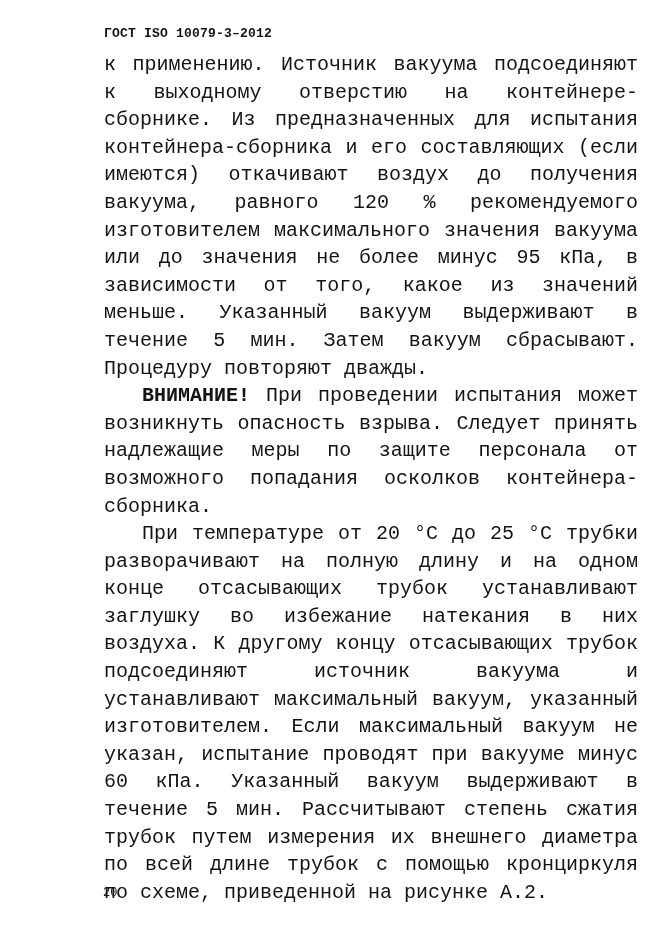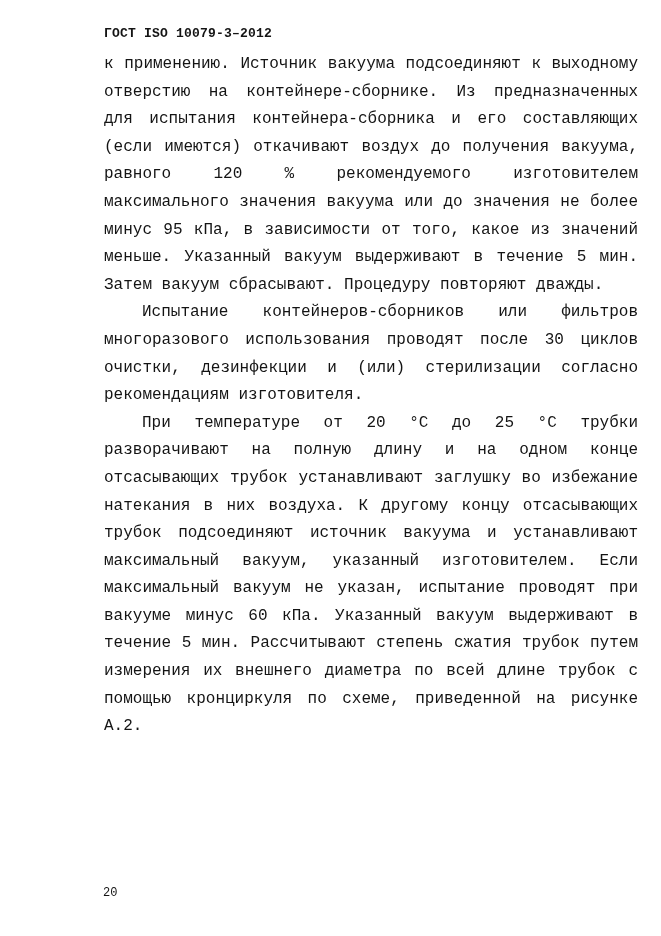--- a/index.html
+++ b/index.html
@@ -21,21 +21,21 @@
   }
   .doc-header {
     font-size: 13px;
     font-weight: bold;
     line-height: 15px;
     margin: 0 0 10px 0;
     letter-spacing: 0.2px;
   }
   .body-text p {
     margin: 0;
-    font-size: 16px;
+    font-size: 20px;
     line-height: 27.6px;
     text-align: justify;
     hyphens: none;
   }
   .body-text p.indent {
     text-indent: 38px;
   }
   .warning-label {
     font-weight: bold;
   }
@@ -59,22 +59,22 @@
 <body>
 
 <div class="page">
 
   <div class="doc-header">ГОСТ ISO 10079-3–2012</div>
 
   <div class="body-text">
 
     <p>к применению. Источник вакуума подсоединяют к выходному отверстию на контейнере-сборнике. Из предназначенных для испытания контейнера-сборника и его составляющих (если имеются) откачивают воздух до получения вакуума, равного 120 % рекомендуемого изготовителем максимального значения вакуума или до значения не более минус 95 кПа, в зависимости от того, какое из значений меньше. Указанный вакуум выдерживают в течение 5 мин. Затем вакуум сбрасывают. Процедуру повторяют дважды.</p>
 
+    <p class="indent"><span class="warning-label">ВНИМАНИЕ!</span><span> При проведении испытания может возникнуть опасность взрыва. Следует принять надлежащие меры по защите персонала от возможного попадания осколков контейнера-сборника.</span></p>
 
-    <p class="indent">Испытание контейнеров-сборников или фильтров многоразового использования проводят после 30 циклов очистки, дезинфекции и (или) стерилизации согласно рекомендациям изготовителя.</p>
 
 
 
     <p class="indent">При температуре от 20 °С до 25 °С трубки разворачивают на полную длину и на одном конце отсасывающих трубок устанавливают заглушку во избежание натекания в них воздуха. К другому концу отсасывающих трубок подсоединяют источник вакуума и устанавливают максимальный вакуум, указанный изготовителем. Если максимальный вакуум не указан, испытание проводят при вакууме минус 60 кПа. Указанный вакуум выдерживают в течение 5 мин. Рассчитывают степень сжатия трубок путем измерения их внешнего диаметра по всей длине трубок с помощью кронциркуля по схеме, приведенной на рисунке А.2.</p>
 
   </div>
 
   <div class="page-number">20</div>
 
 </div>

